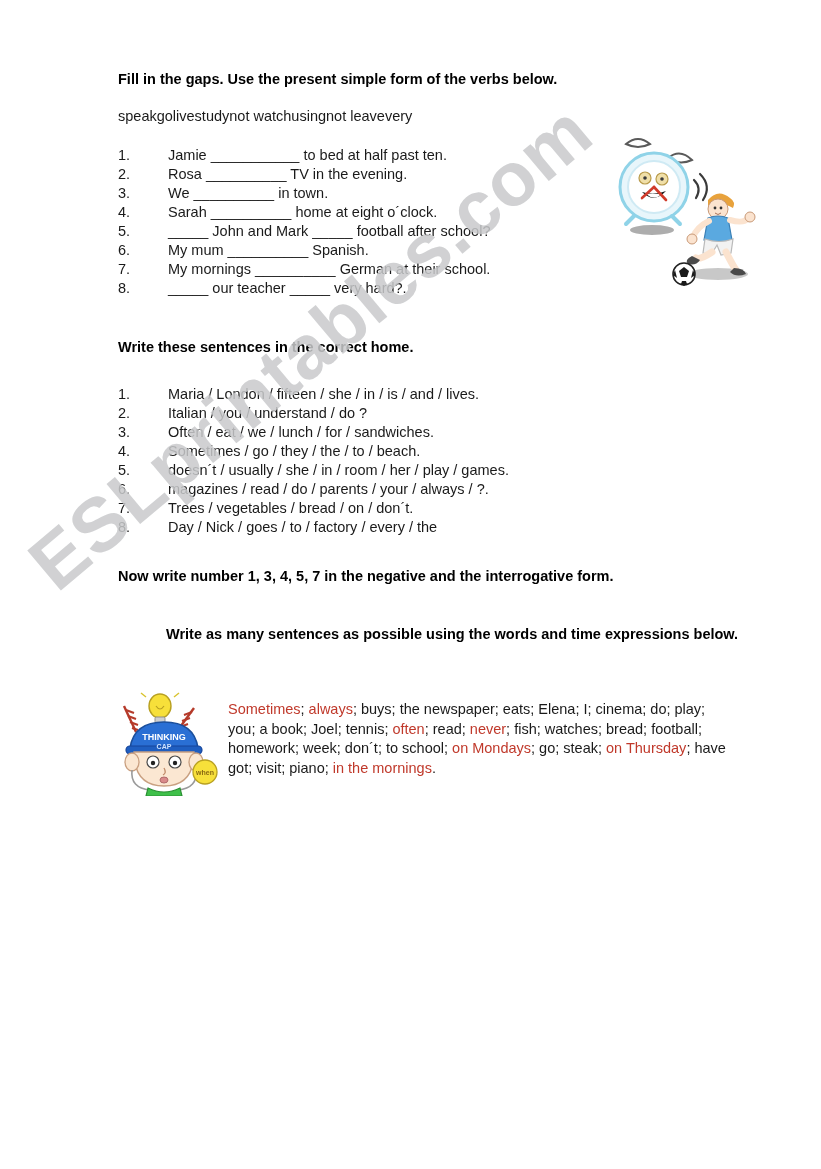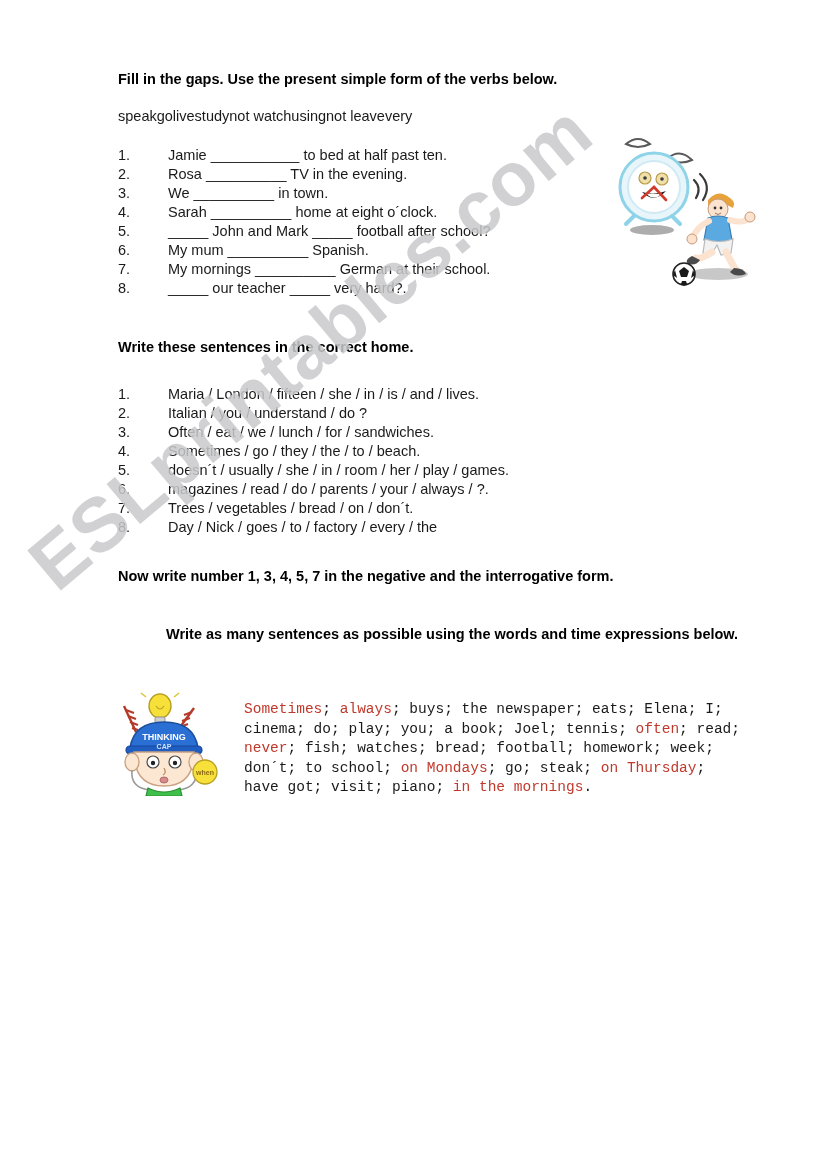--- a/index.html
+++ b/index.html
@@ -82,27 +82,26 @@
     height: 19px;
     line-height: 19px;
     white-space: nowrap;
   }
   .ex-num { width: 50px; flex: none; }
   .ex-text { flex: none; }
 
   
   .word-pool {
     position: absolute;
-    left: 244px;
+    left: 228px;
     top: 700px;
     width: 500px;
     font-size: 14.5px;
     line-height: 19.5px;
     color: #1a1a1a;
-    font-family: Liberation Mono, monospace;
   }
   .word-pool .hl { color: #c0392b; }
 
   
   .clip-clock {
     position: absolute;
     left: 612px;
     top: 132px;
     width: 160px;
     height: 160px;

